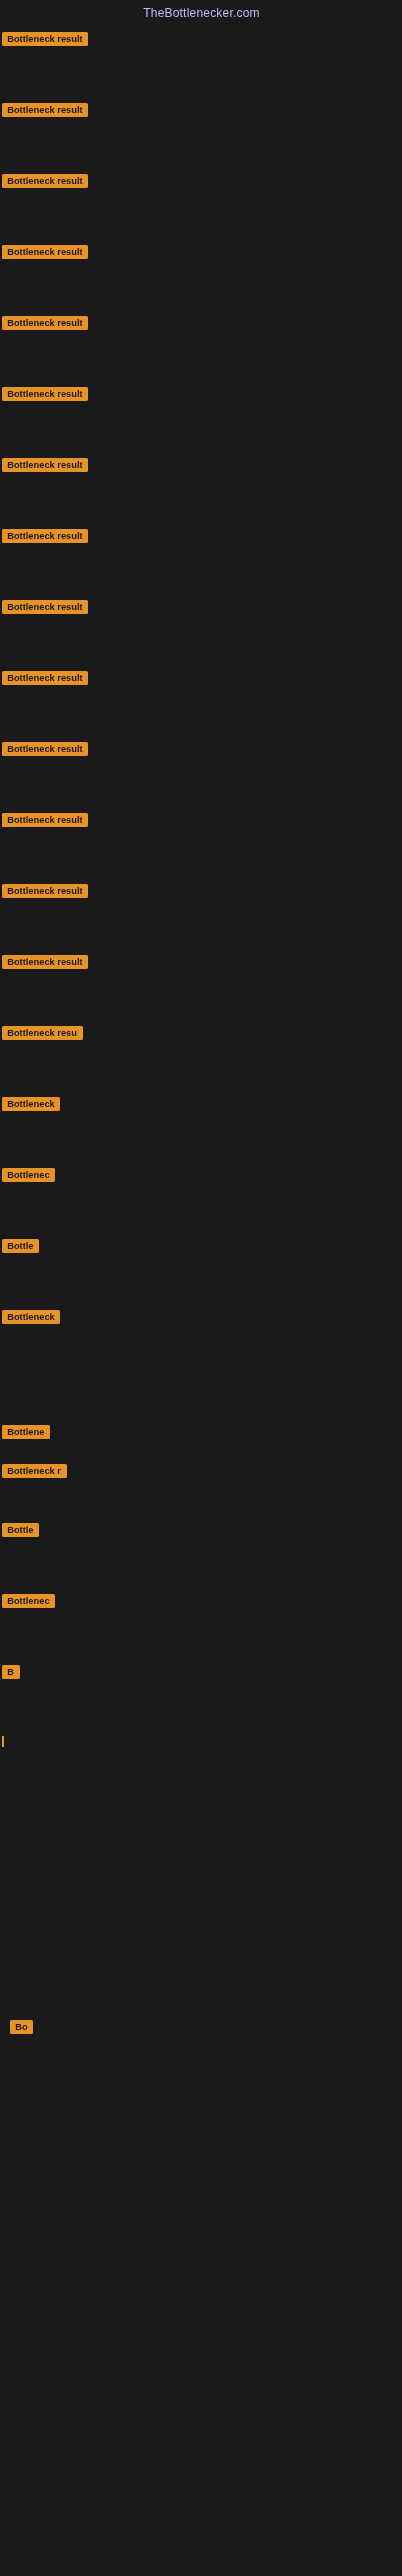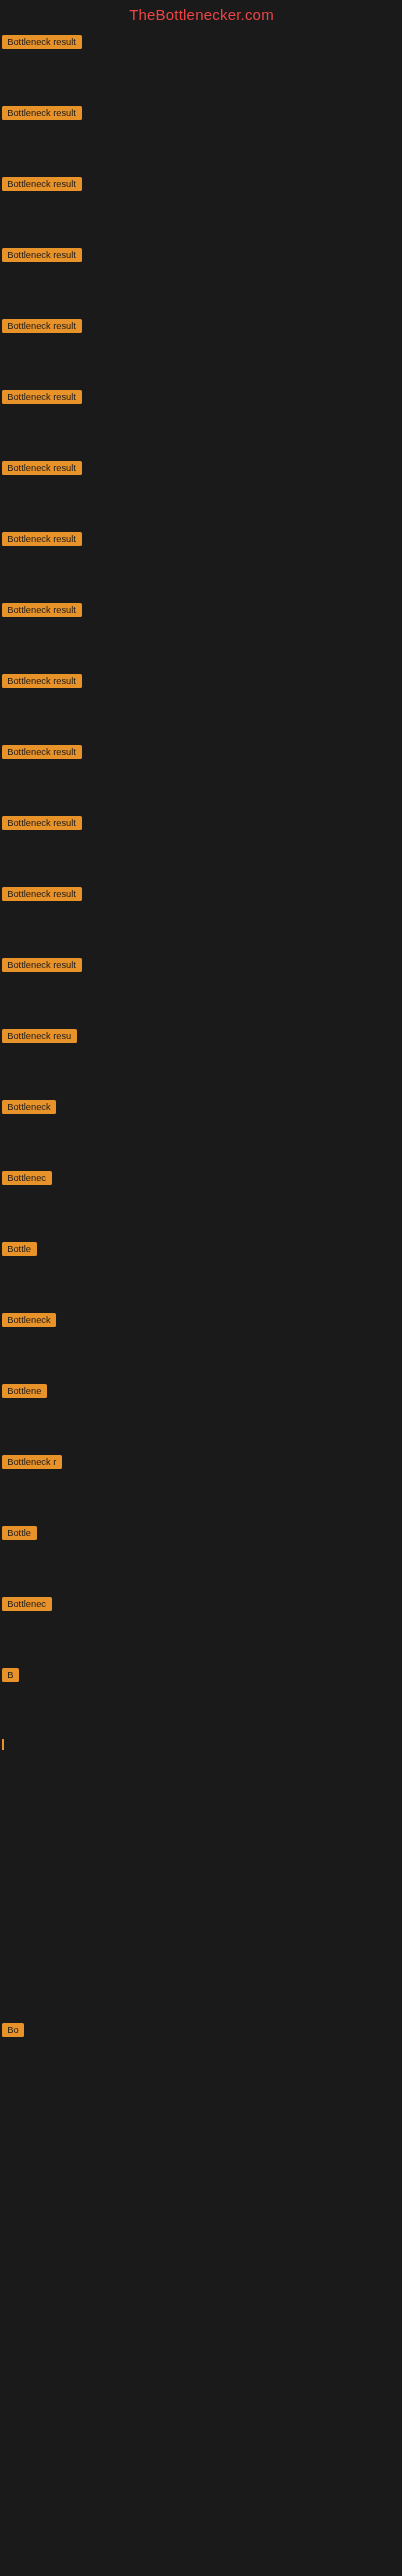--- a/index.html
+++ b/index.html
@@ -12,32 +12,32 @@
       width: 403px;
       min-height: 2576px;
       background-color: #1a1a1a;
       font-family: Arial, sans-serif;
       position: relative;
     }
 
     .site-header {
       text-align: center;
       padding: 6.4px 0 3.2px 0;
-      color: #ef4444;
-      font-size: 15px;
+      color: #c4b5fd;
+      font-size: 12px;
       font-weight: normal;
       letter-spacing: 0.2px;
     }
 
     .bottleneck-label {
       display: inline-block;
       background-color: #e8922a;
       color: #1a1a1a;
       font-size: 9.3px;
-      font-weight: normal;
+      font-weight: bold;
       padding: 2.4px 5.6px;
       border-radius: 1.6px;
       white-space: nowrap;
       overflow: hidden;
     }
 
     .row {
       height: 71px;
       display: flex;
       align-items: flex-start;
@@ -106,42 +106,42 @@
       <div class="row">
         <span class="bottleneck-label" style="max-width: 63px;">Bottlenec</span>
       </div>
       <div class="row">
         <span class="bottleneck-label" style="max-width: 48px;">Bottle</span>
       </div>
       <div class="row">
         <span class="bottleneck-label" style="max-width: 63px;">Bottleneck</span>
       </div>
       <div class="row">
-        <span class="bottleneck-label" style="max-width: 55px;">Bottlene</span>
+        <span class="bottleneck-label" style="max-width: 55px; margin-top: 44px;">Bottlene</span>
       </div>
       <div class="row">
-        <span class="bottleneck-label" style="max-width: 71px;">Bottleneck r</span>
+        <span class="bottleneck-label" style="max-width: 71px; margin-top: 12px;">Bottleneck r</span>
       </div>
       <div class="row">
         <span class="bottleneck-label" style="max-width: 45px;">Bottle</span>
       </div>
       <div class="row">
         <span class="bottleneck-label" style="max-width: 60px;">Bottlenec</span>
       </div>
       <div class="row">
         <span class="bottleneck-label" style="max-width: 22.5px;">B</span>
       </div>
       <div class="row">
         <span style="display: inline-block; width: 2.4px; height: 11.3px; background-color: rgb(232, 146, 42);"></span>
       </div>
       <div class="row"></div>
       <div class="row"></div>
       <div class="row"></div>
       <div class="row">
-        <span class="bottleneck-label" style="max-width: 26px;">Bo</span>
+        <span class="bottleneck-label" style="max-width: 26px; margin-left: 8px;">Bo</span>
       </div>
       <div class="row"></div>
       <div class="row"></div>
       <div class="row"></div>
       <div class="row"></div>
       <div class="row"></div>
       <div class="row"></div>
     </div>
 </div>
 

